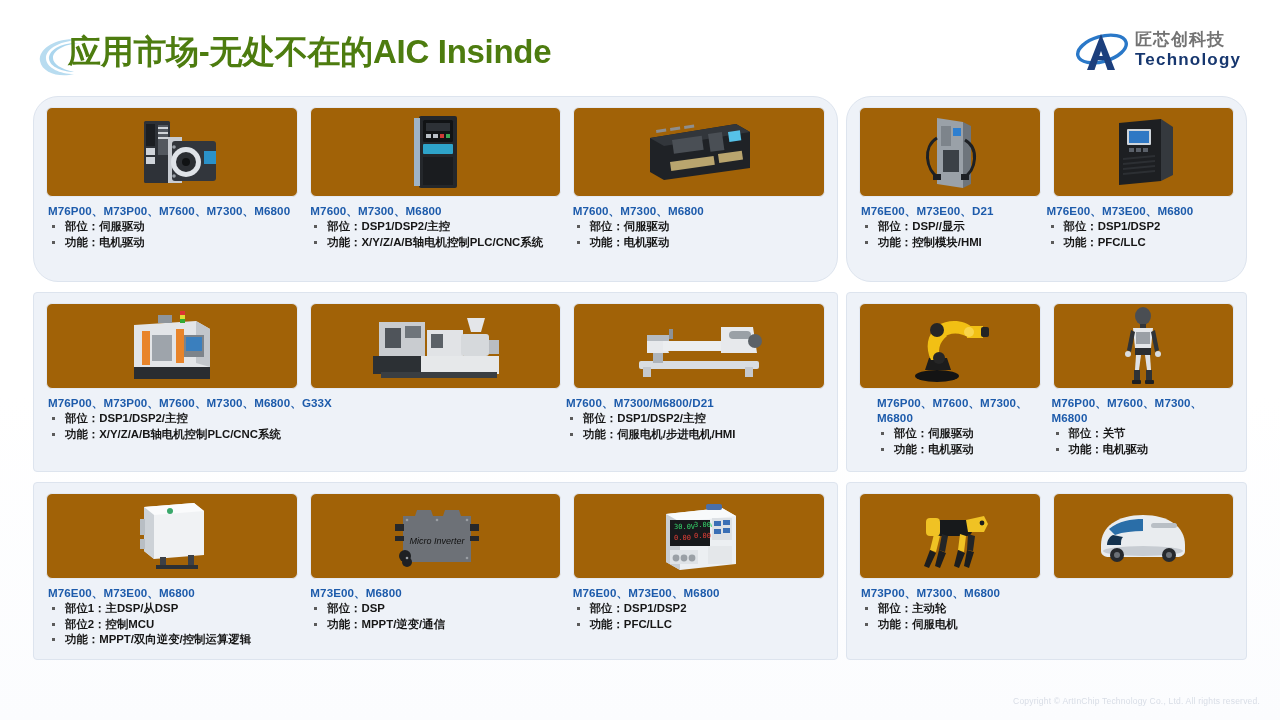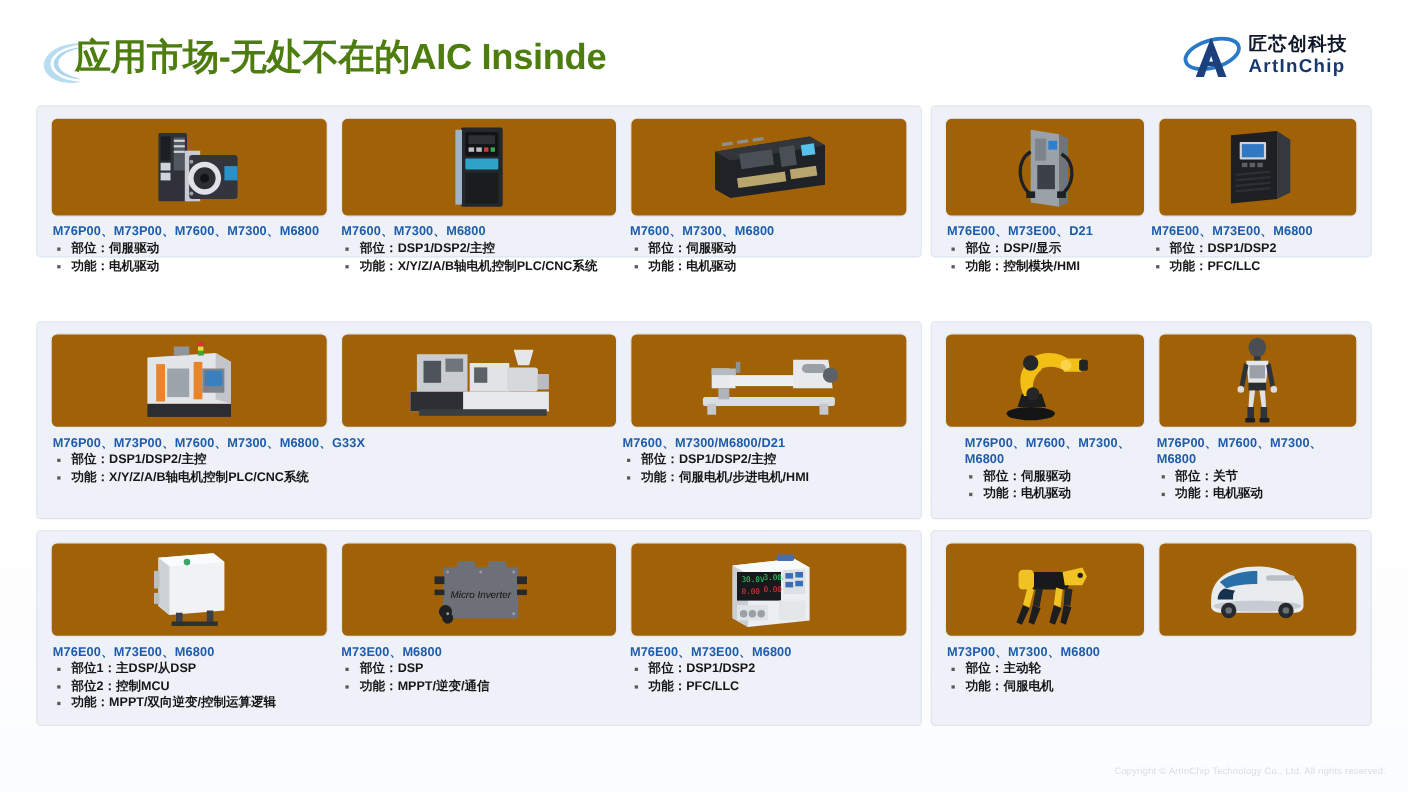--- a/index.html
+++ b/index.html
@@ -13,32 +13,32 @@
   .header{position:absolute;left:0;top:0;width:1280px;height:92px;}
   .swoosh{position:absolute;left:36px;top:34px;width:52px;height:46px;}
   .title{
     position:absolute;left:68px;top:30px;
     font-size:33px;font-weight:bold;letter-spacing:-0.3px;
     color:#4d7c0f;white-space:nowrap;
   }
   .logo{position:absolute;right:20px;top:28px;width:185px;height:48px;}
   .logo-mark{position:absolute;left:0;top:2px;width:54px;height:42px;}
   .logo-cn{position:absolute;left:60px;top:0px;font-size:17px;font-weight:bold;
-           color:#0f172a;letter-spacing:1px;}
+           color:#737373;letter-spacing:1px;}
   .logo-en{position:absolute;left:60px;top:22px;font-size:17px;font-weight:bold;
            color:#17376f;letter-spacing:1.2px;}
 
   
   .panel{
     position:absolute;background:#eef2f8;border:1px solid #dde4ee;
     border-radius:4px;box-sizing:border-box;
   }
   .panel-left{left:33px;width:805px;}
   .panel-right{left:846px;width:401px;}
-  .r1{top:96px;height:138px;}
+  .r1{top:96px;height:186px;border-radius:25px;}
   .r2{top:292px;height:180px;}
   .r3{top:482px;height:178px;}
 
   .cards{position:absolute;left:0;top:0;width:100%;display:flex;box-sizing:border-box;}
   .card{
     background:#a16207;border:1px solid #e4eaf4;border-radius:6px;
     box-sizing:border-box;display:flex;align-items:center;justify-content:center;
     overflow:hidden;
   }
 
@@ -75,21 +75,21 @@
   </svg>
   <div class="title">应用市场-无处不在的AIC Insinde</div>
 
   <div class="logo">
     <svg class="logo-mark" viewBox="0 0 54 42">
       <ellipse cx="27" cy="19" rx="25" ry="12.5" transform="rotate(-16 27 19)" fill="none" stroke="#2a78c8" stroke-width="3.4"></ellipse>
       <path d="M26 4 L40 40 L32.5 40 L26 21 L19.5 40 L12 40 Z" fill="#1c3f7d"></path>
       <rect x="20" y="26" width="12.5" height="4.2" fill="#1c3f7d"></rect>
     </svg>
     <div class="logo-cn">匠芯创科技</div>
-    <div class="logo-en">ArtInChip</div>
+    <div class="logo-en">Technology</div>
   </div>
 </div>
 
 <div class="panel panel-left r1">
   <div class="cards" style="top:10px;padding:0 12px;gap:12px;">
     <div class="card" style="flex:1;height:90px;">
       <svg class="pic" width="120" height="74" viewBox="0 0 120 74">
         <rect x="32" y="6" width="26" height="62" rx="1.5" fill="#2e3238"></rect>
         <rect x="34" y="9" width="9" height="22" fill="#1b1e22"></rect>
         <rect x="34" y="33" width="9" height="7" fill="#cfd4da"></rect>

